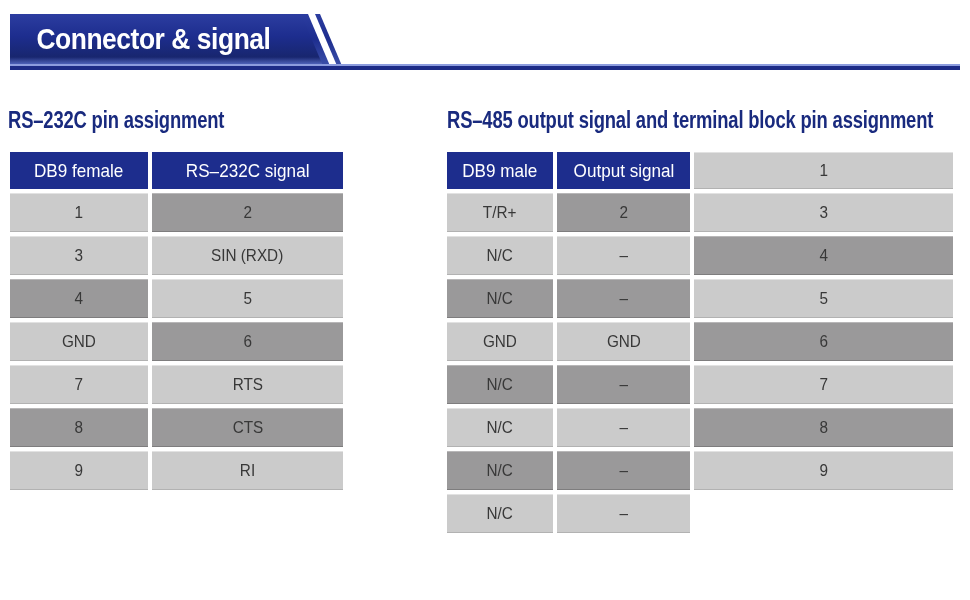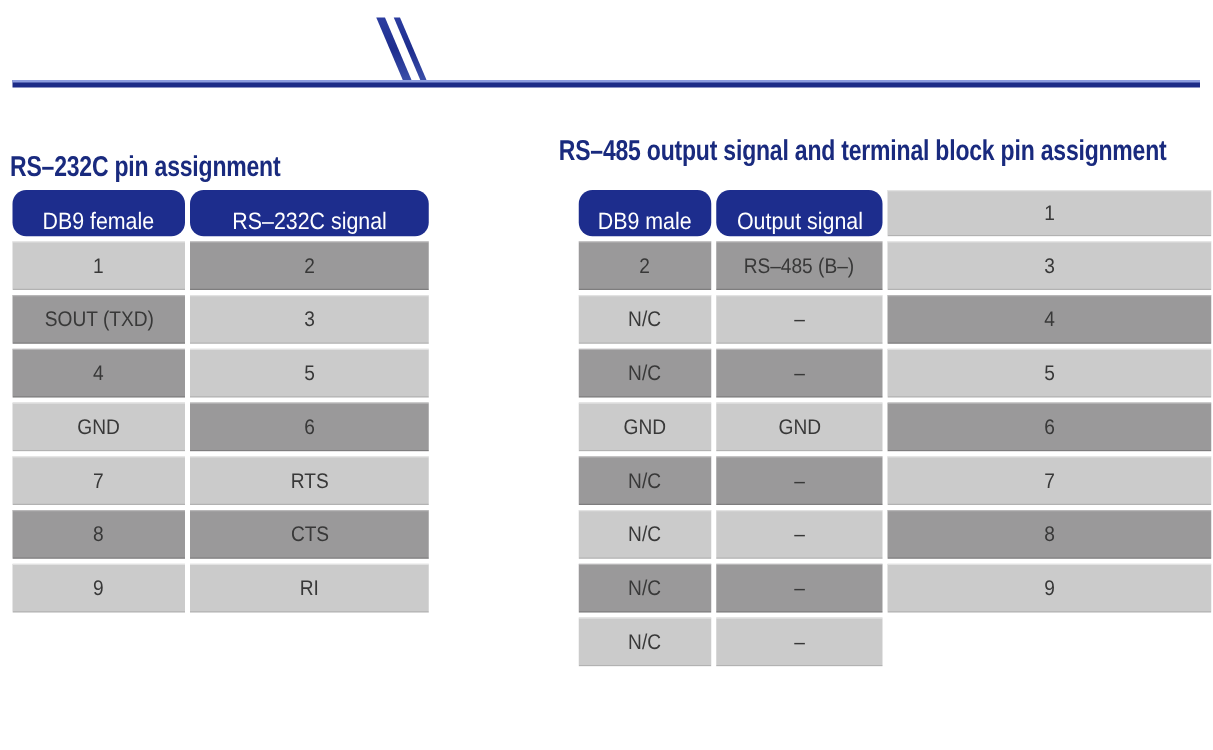--- a/index.html
+++ b/index.html
@@ -19,41 +19,44 @@
   .stripe.s1{left:301px;width:7px;}
   .stripe.s2{left:315px;width:5px;}
   .divider{position:absolute;left:10px;top:64px;width:950px;height:6px;
     box-sizing:border-box;border-top:2px solid #8c9cde;background:#1c2b87;}
 
   
   .section-title{position:absolute;top:107px;height:28px;color:#192a7e;
     font-size:23px;font-weight:bold;white-space:nowrap;}
   .section-title .tx{display:inline-block;transform:scaleX(0.80);transform-origin:0 50%;
     letter-spacing:-0.2px;}
-  #left-title{left:8px;margin-top:13px;}
+  #left-title{left:8px;}
   #right-title{left:447px;}
 
   
   .pin-table{position:absolute;top:152px;display:grid;gap:4px;
     grid-template-rows:37px repeat(9,39px);}
   #left-table{left:10px;grid-template-columns:138px 191px;}
-  #right-table{left:463px;grid-template-columns:106px 133px 259px;}
-
-  .th{background:#1d2d8d;color:#ffffff;display:flex;align-items:flex-end;justify-content:center;
-    font-size:19px;border-radius:11px;}
+  #right-table{left:447px;grid-template-columns:106px 133px 259px;}
+
+  .th{background:#1d2d8d;color:#ffffff;display:flex;align-items:center;justify-content:center;
+    font-size:19px;}
   .cell{display:flex;align-items:center;justify-content:center;font-size:17px;color:#383838;}
   .light{background:#cbcbcb;box-shadow:inset 0 1px 0 rgba(255,255,255,.45),inset 0 -1px 0 rgba(0,0,0,.12);}
   .dark{background:#9a999a;box-shadow:inset 0 1px 0 rgba(255,255,255,.3),inset 0 -1px 0 rgba(0,0,0,.18);}
   .cx{display:inline-block;transform:scaleX(0.9);transform-origin:50% 50%;white-space:nowrap;}
 </style>
 </head>
 <body>
 
 <div id="page">
 
+  <div class="banner-main">
+    <span class="banner-title">Connector &amp; signal</span>
+  </div>
   <div class="stripe s1"></div>
   <div class="stripe s2"></div>
   <div class="divider"></div>
 
   <div class="section-title" id="left-title">
     <span class="tx">RS–232C pin assignment</span>
   </div>
   <div class="section-title" id="right-title">
     <span class="tx">RS–485 output signal and terminal block pin assignment</span>
   </div>
@@ -66,27 +69,27 @@
         <span class="cx">RS–232C signal</span>
       </div>
 
     <div class="cell light">
         <span class="cx">1</span>
       </div>
 
     <div class="cell dark">
         <span class="cx">2</span>
       </div>
-    <div class="cell dark">
-        <span class="cx">SOUT (TXD)</span>
-      </div>
 
     <div class="cell light">
         <span class="cx">3</span>
       </div>
+    <div class="cell light">
+        <span class="cx">SIN (RXD)</span>
+      </div>
 
     <div class="cell dark">
         <span class="cx">4</span>
       </div>
 
     <div class="cell light">
         <span class="cx">5</span>
       </div>
     <div class="cell light">
         <span class="cx">GND</span>
@@ -122,27 +125,27 @@
     <div class="th">
         <span class="cx">DB9 male</span>
       </div>
     <div class="th">
         <span class="cx">Output signal</span>
       </div>
 
     <div class="cell light">
         <span class="cx">1</span>
       </div>
+    <div class="cell light">
+        <span class="cx">T/R+</span>
+      </div>
 
     <div class="cell dark">
         <span class="cx">2</span>
       </div>
-    <div class="cell dark">
-        <span class="cx">RS–485 (B–)</span>
-      </div>
 
     <div class="cell light">
         <span class="cx">3</span>
       </div>
     <div class="cell light">
         <span class="cx">N/C</span>
       </div>
     <div class="cell light">
         <span class="cx">–</span>
       </div>

